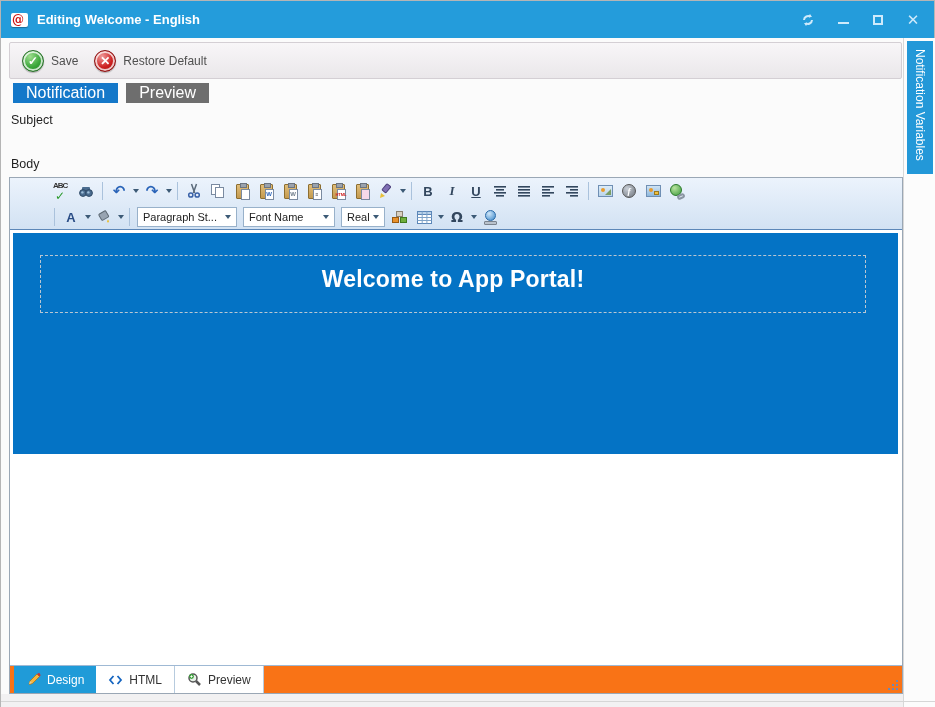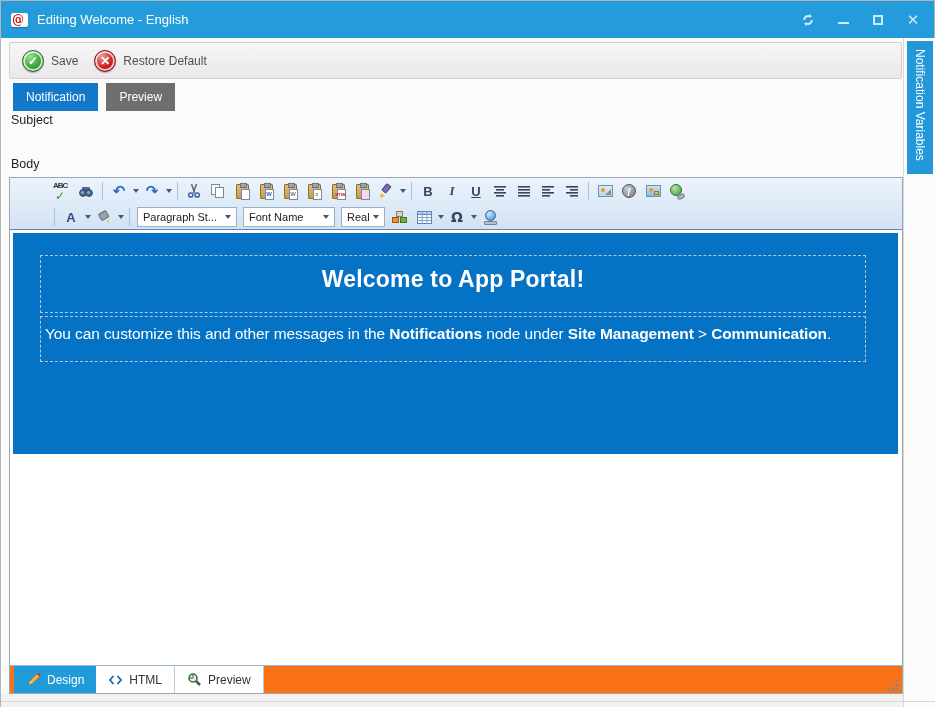--- a/index.html
+++ b/index.html
@@ -1,35 +1,35 @@
 <!DOCTYPE html>
 <html><head>
 <meta charset="utf-8">
 <style>
   * { margin:0; padding:0; box-sizing:border-box; }
   body { width:935px; height:707px; font-family:"Liberation Sans", sans-serif; overflow:hidden; background:#fff; }
   .window { position:relative; width:935px; height:707px; background:#fbfbfb; border:1px solid #b5b5b5; }
   .titlebar { position:absolute; top:0; left:0; width:100%; height:37px; background:#249CDB; display:flex; align-items:center; }
   .app-icon { width:17px; height:14px; background:#fff; border-radius:2px; margin-left:10px; position:relative; box-shadow:0 1px 1px rgba(0,0,0,.3); }
   .app-icon span { position:absolute; left:1px; top:0px; color:#cc1111; font-weight:bold; font-size:12px; line-height:14px; font-family:"DejaVu Serif", serif; }
-  .title-text { color:#fff; font-size:13px; font-weight:normal; margin-left:9px; }
+  .title-text { color:#fff; font-size:13px; font-weight:bold; margin-left:9px; }
   .tb-controls { position:absolute; right:14px; top:0; height:37px; display:flex; align-items:center; gap:21px; }
   .tb-btn { width:14px; height:14px; display:flex; align-items:center; justify-content:center; color:#cfeafb; }
   .min-bar { width:11px; height:2px; background:#cfeafb; margin-top:6px; }
   .max-box { width:10px; height:10px; border:2px solid #cfeafb; }
   .close-x { font-size:15px; font-weight:bold; color:#cfeafb; font-family:"DejaVu Sans", sans-serif; }
   
   .toolbar { position:absolute; left:8px; top:41px; width:893px; height:37px; background:linear-gradient(#f8f6f8,#eae7ea); border:1px solid #d4cfd4; border-radius:2px; display:flex; align-items:center; }
   .circle-btn { width:22px; height:22px; border-radius:50%; display:flex; align-items:center; justify-content:center; color:#fff; font-size:12px; font-weight:bold; box-shadow:inset 0 0 0 2px rgba(255,255,255,.75), 0 1px 1px rgba(0,0,0,.25); }
   .green { background:radial-gradient(circle at 35% 28%, #9ede8e, #3aa63a 55%, #1c7a1c); border:1px solid #2a6e2a; margin-left:12px; }
   .red { background:radial-gradient(circle at 35% 28%, #f09a9a, #cc2020 55%, #9d1010); border:1px solid #8a1212; margin-left:16px; }
   .tb-label { font-size:12px; color:#4f4f4f; margin-left:7px; }
   
   .tabs { position:absolute; left:12px; top:82px; display:flex; gap:8px; }
-  .tab { height:28px; padding:0 13px; display:flex; align-items:center; color:#fff; font-size:12px; }
+  .tab { height:20px; padding:0 13px; display:flex; align-items:center; color:#fff; font-size:16px; }
   .tab.active { background:#1478C9; }
   .tab.inactive { background:#6E6E6E; }
   .field-label { position:absolute; left:10px; font-size:12.5px; color:#1f1f1f; }
   .subject-input { position:absolute; left:10px; top:131px; width:647px; height:21px; border:1px solid #c9c9c9; background:#fff; font-size:12.5px; font-family:"Liberation Sans",sans-serif; padding:0 6px; color:#111; }
   
   .editor { position:absolute; left:8px; top:176px; width:894px; height:517px; border:1px solid #9aa7b5; background:#fff; display:flex; flex-direction:column; }
   .ed-toolbar { height:52px; background:linear-gradient(#ecf3fc,#d2e2f3); border-bottom:1px solid #5c87b8; padding:0 4px; }
   .ed-row { height:26px; display:flex; align-items:center;margin-left:36px; }
   .cell { width:24px; height:22px; display:flex; align-items:center; justify-content:center; position:relative; flex:none; }
   .sep { width:1px; height:18px; background:#aac2dc; margin:0 4px; flex:none; }
@@ -330,23 +330,20 @@
               <div style="position:absolute;left:1px;bottom:0;width:13px;height:4px;background:#b9c2cc;border:1px solid #7a838e;border-radius:1px;"></div>
             </div>
           </div>
         </div>
     </div>
     <div class="ed-content">
       <div class="blue-block">
         <div class="dash-box box1">
           <div class="content-heading">Welcome to App Portal!</div>
         </div>
-        <div class="dash-box box2">
-          <div class="content-para" id="content-para"><span>You can customize this and other messages in the </span><b>Notifications</b><span> node under </span><b>Site Management</b><span> &gt; </span><b>Communication</b><span>.</span></div>
-        </div>
       </div>
     </div>
     <div class="ed-strip">
       <div class="strip-pad"></div>
       <div id="bottom-tabs" style="display:flex;align-items:stretch;">
           <div class="btab active">
             <span style="display: flex; align-items: center;">
               <svg width="15" height="15" viewBox="0 0 15 15">
                 <path d="M3 12l1-3 7-7 2.5 2.5-7 7-3 1z" fill="#f5b540" stroke="#a87818" stroke-width="0.8"></path>
                 <path d="M11 2l2.5 2.5 1.2-1.2L13.2 0.8z" fill="#cc3333"></path>

